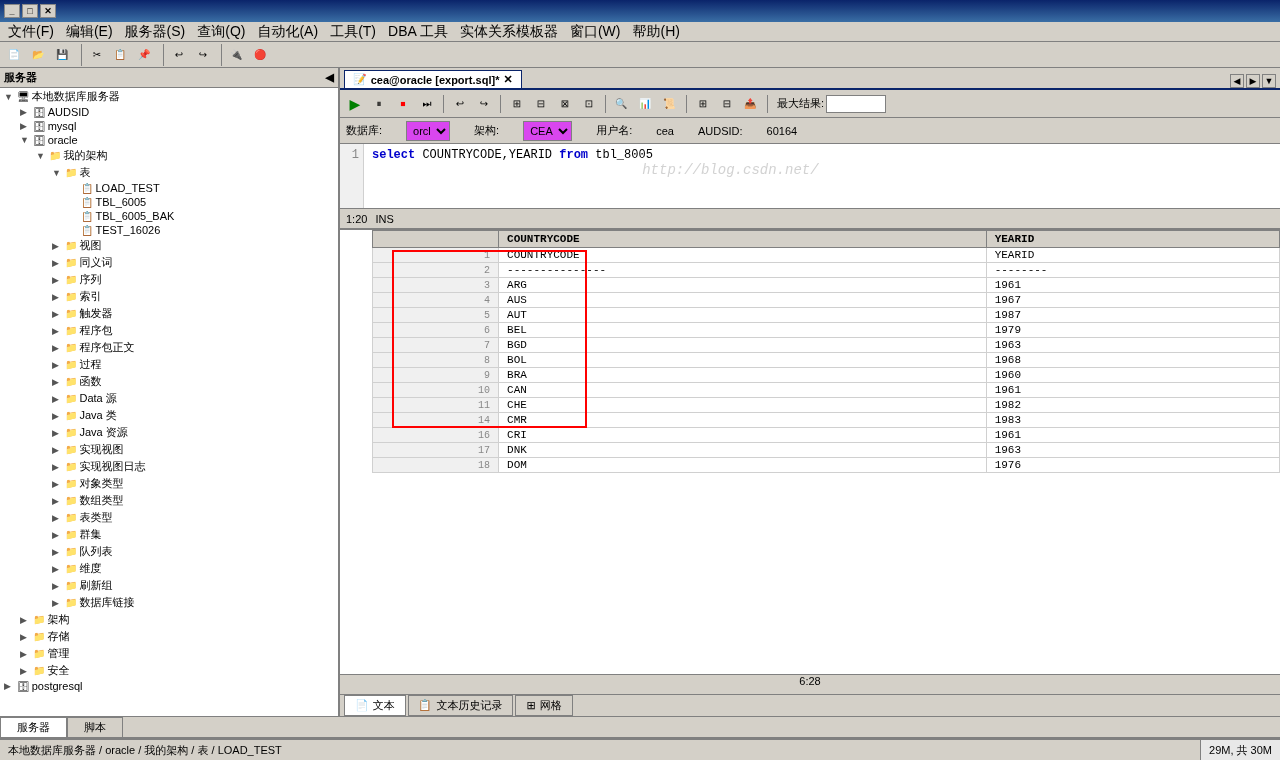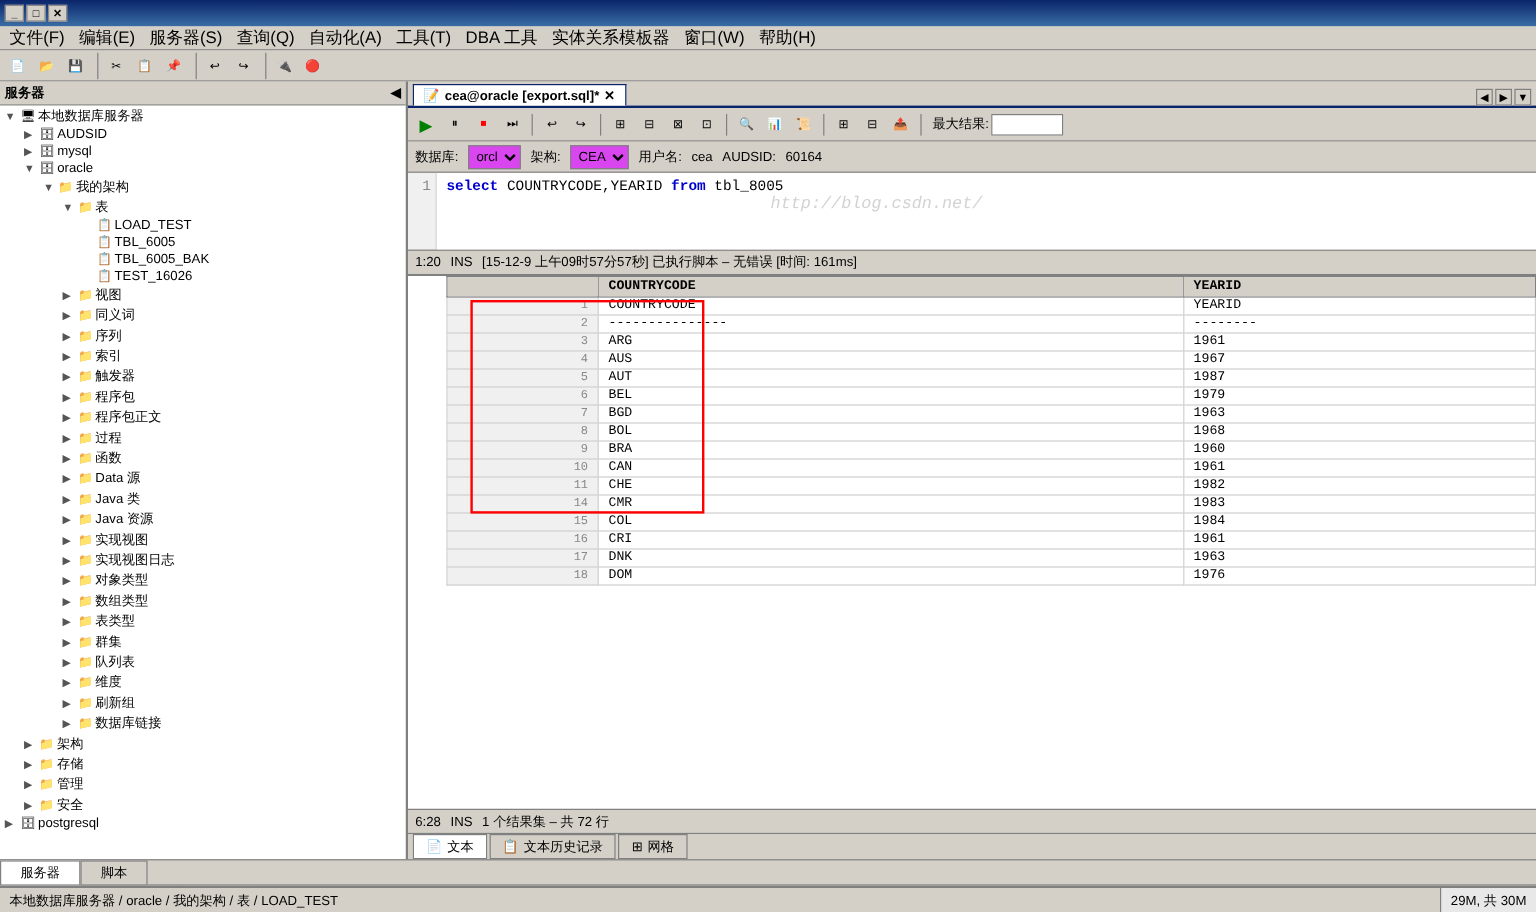--- a/index.html
+++ b/index.html
@@ -174,21 +174,21 @@
     }
     .qtb-sep { width: 1px; height: 18px; background: #808080; margin: 0 3px; }
 
     
     #db-bar {
       background: #d4d0c8;
       height: 26px;
       display: flex;
       align-items: center;
       padding: 2px 6px;
-      gap: 8px;
+      gap: 24px;
       border-bottom: 1px solid #808080;
       font-size: 11px;
     }
     .db-label { font-weight: normal; }
     .db-select {
       height: 20px;
       font-size: 11px;
       background: #d946ef;
       border: 1px solid #808080;
       padding: 0 2px;
@@ -265,20 +265,21 @@
     
     #results-status {
       background: #d4d0c8;
       height: 20px;
       display: flex;
       align-items: center;
       padding: 0 6px;
       font-size: 11px;
       border-top: 1px solid #808080;
       gap: 8px;
+      flex-direction: column;
     }
 
     
     #results-tabs {
       background: #d4d0c8;
       height: 22px;
       display: flex;
       align-items: center;
       padding: 0 4px;
       border-top: 1px solid #808080;
@@ -712,21 +713,20 @@
           <span class="sql-text"> COUNTRYCODE,YEARID </span>
           <span class="sql-keyword">from</span>
           <span class="sql-text"> tbl_8005</span>
           <div class="watermark" style="position:absolute; top:40%; left:40%; transform:translate(-50%,-50%); font-size:14px; color:rgba(180,180,180,0.6); font-style:italic; white-space:nowrap; z-index:1;">http://blog.csdn.net/</div>
         </div>
       </div>
 
       <div id="query-status">
         <span>1:20</span>
         <span>INS</span>
-        <span>[15-12-9 上午09时57分57秒] 已执行脚本 – 无错误  [时间: 161ms]</span>
       </div>
     </div>
 
     <div id="results-area">
       <div id="results-table-container" style="position:relative; overflow:auto;">
         <table class="results">
           <thead>
             <tr>
               <th class="row-num"></th>
               <th>COUNTRYCODE</th>
@@ -788,25 +788,20 @@
                 <td class="row-num">11</td>
                 <td>CHE</td>
                 <td>1982</td>
               </tr>
               <tr>
                 <td class="row-num">14</td>
                 <td>CMR</td>
                 <td>1983</td>
               </tr>
               <tr>
-                <td class="row-num">15</td>
-                <td>COL</td>
-                <td>1984</td>
-              </tr>
-              <tr>
                 <td class="row-num">16</td>
                 <td>CRI</td>
                 <td>1961</td>
               </tr>
               <tr>
                 <td class="row-num">17</td>
                 <td>DNK</td>
                 <td>1963</td>
               </tr>
               <tr>

